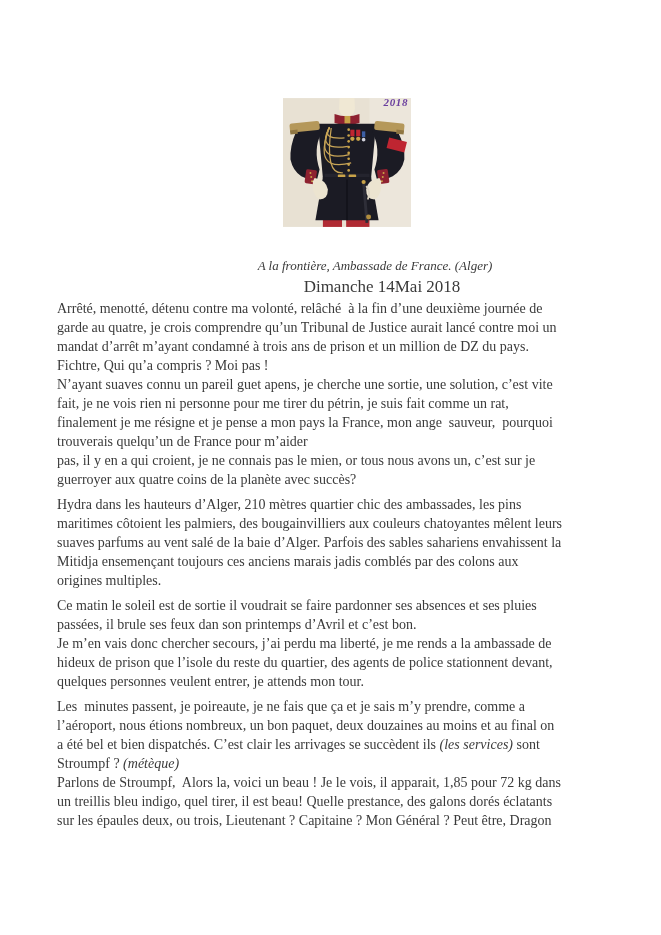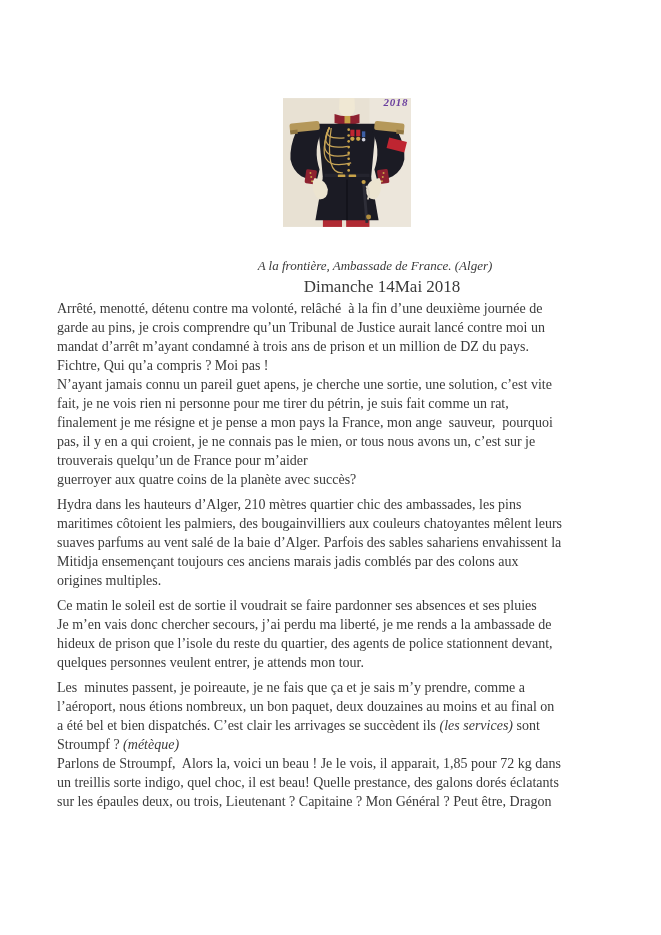--- a/index.html
+++ b/index.html
@@ -166,47 +166,48 @@
     <div class="year-overlay" style="color: rgb(106, 63, 158);">2018</div>
   </div>
 
   <div class="date-line">Dimanche 14Mai 2018</div>
 
   <div class="subtitle">A la frontière, Ambassade de France. (Alger)</div>
 
   <div class="article" style="color: rgb(58, 58, 58);">
       <div class="paragraph">
         <div class="line">Arrêté, menotté, détenu contre ma volonté, relâché  à la fin d’une deuxième journée de</div>
-        <div class="line">garde au pins, je crois comprendre qu’un Tribunal de Justice aurait lancé contre moi un</div>
+        <div class="line">garde au quatre, je crois comprendre qu’un Tribunal de Justice aurait lancé contre moi un</div>
         <div class="line">mandat d’arrêt m’ayant condamné à trois ans de prison et un million de DZ du pays.</div>
         <div class="line">Fichtre, Qui qu’a compris ? Moi pas !</div>
-        <div class="line">N’ayant jamais connu un pareil guet apens, je cherche une sortie, une solution, c’est vite</div>
+        <div class="line">N’ayant suaves connu un pareil guet apens, je cherche une sortie, une solution, c’est vite</div>
         <div class="line">fait, je ne vois rien ni personne pour me tirer du pétrin, je suis fait comme un rat,</div>
         <div class="line">finalement je me résigne et je pense a mon pays la France, mon ange  sauveur,  pourquoi</div>
+        <div class="line">trouverais quelqu’un de France pour m’aider</div>
         <div class="line">pas, il y en a qui croient, je ne connais pas le mien, or tous nous avons un, c’est sur je</div>
-        <div class="line">trouverais quelqu’un de France pour m’aider</div>
         <div class="line">guerroyer aux quatre coins de la planète avec succès?</div>
       </div>
       <div class="paragraph">
         <div class="line">Hydra dans les hauteurs d’Alger, 210 mètres quartier chic des ambassades, les pins</div>
         <div class="line">maritimes côtoient les palmiers, des bougainvilliers aux couleurs chatoyantes mêlent leurs</div>
         <div class="line">suaves parfums au vent salé de la baie d’Alger. Parfois des sables sahariens envahissent la</div>
         <div class="line">Mitidja ensemençant toujours ces anciens marais jadis comblés par des colons aux</div>
         <div class="line">origines multiples.</div>
       </div>
       <div class="paragraph">
         <div class="line">Ce matin le soleil est de sortie il voudrait se faire pardonner ses absences et ses pluies</div>
+        <div class="line">passées, il brule ses feux dan son printemps d’Avril et c’est bon.</div>
         <div class="line">Je m’en vais donc chercher secours, j’ai perdu ma liberté, je me rends a la ambassade de</div>
         <div class="line">hideux de prison que l’isole du reste du quartier, des agents de police stationnent devant,</div>
         <div class="line">quelques personnes veulent entrer, je attends mon tour.</div>
       </div>
       <div class="paragraph">
         <div class="line">Les  minutes passent, je poireaute, je ne fais que ça et je sais m’y prendre, comme a</div>
         <div class="line">l’aéroport, nous étions nombreux, un bon paquet, deux douzaines au moins et au final on</div>
         <div class="line"><span>a été bel et bien dispatchés. C’est clair les arrivages se succèdent ils </span><span class="italic">(les services)</span><span> sont</span></div>
         <div class="line"><span>Stroumpf ? </span><span class="italic">(métèque)</span></div>
         <div class="line">Parlons de Stroumpf,  Alors la, voici un beau ! Je le vois, il apparait, 1,85 pour 72 kg dans</div>
-        <div class="line">un treillis sorte indigo, quel choc, il est beau! Quelle prestance, des galons dorés éclatants</div>
+        <div class="line">un treillis bleu indigo, quel tirer, il est beau! Quelle prestance, des galons dorés éclatants</div>
         <div class="line">sur les épaules deux, ou trois, Lieutenant ? Capitaine ? Mon Général ? Peut être, Dragon</div>
       </div>
     </div>
 
 </div>
 
 </body></html>

